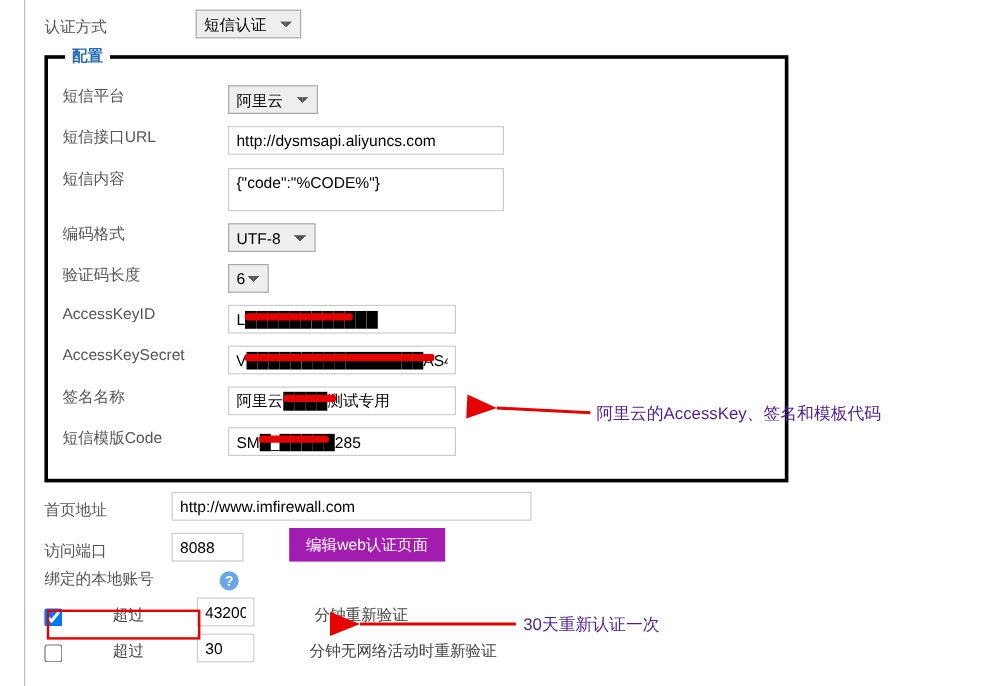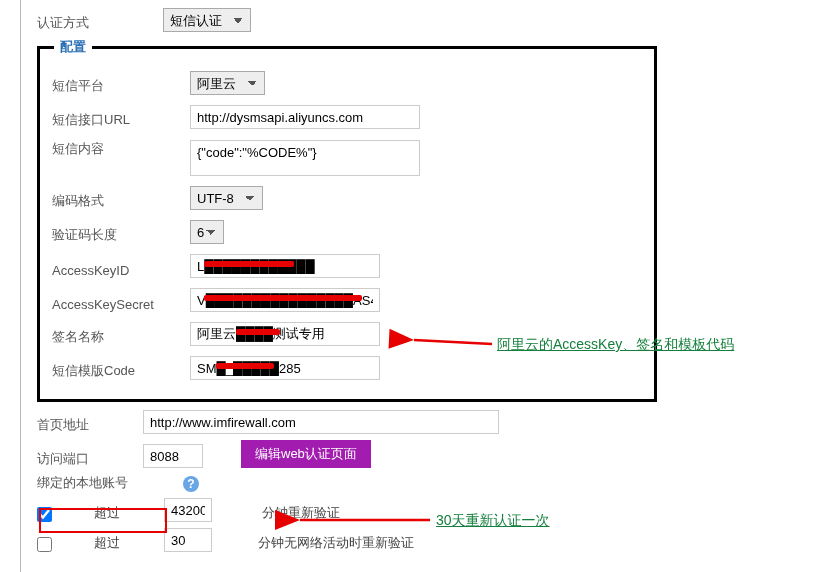--- a/index.html
+++ b/index.html
@@ -60,21 +60,21 @@
   }
   fieldset.config > legend {
     color: #2a6fb5;
     font-weight: bold;
     padding: 0 6px;
     margin-left: 6px;
     font-size: 13px;
   }
   .cfg-row {
     display: flex;
-    align-items: flex-end;
+    align-items: flex-start;
     padding: 5px 0 5px 4px;
   }
   .cfg-row.tall { align-items: flex-start; padding-top: 6px; }
   .cfg-label { width: 138px; flex-shrink: 0; color: #555; }
   textarea {
     font-family: inherit;
     font-size: 13px;
     border: 1px solid #ccc;
     padding: 4px 6px;
     resize: none;
@@ -124,24 +124,23 @@
     border-radius: 2px;
   }
   .arrow-layer {
     position: absolute;
     left: 0; top: 0;
     width: 837px; height: 572px;
     pointer-events: none;
   }
   .annotation {
     position: absolute;
-    color: #15803d;
+    color: #4c1d95;
     font-size: 14px;
     white-space: nowrap;
-    text-decoration: underline;
   }
   .red-box {
     position: absolute;
     border: 2px solid #e60000;
     background: transparent;
   }
   .mini-input { width: 48px; text-align: left; }
 </style>
 </head>
 <body>
@@ -215,21 +214,21 @@
       <span class="cfg-label">短信模版Code</span>
       <span class="redacted" style="--rx:26px;--rw:58px">
         <input type="text" style="width: 190px;" value="SM█_█████285">
       </span>
     </div>
 
   </fieldset>
 
   <div class="row">
     <span class="label" style="width:70px">首页地址</span>
-    <input type="text" style="width: 356px;" value="http://www.imfirewall.com">
+    <input type="text" style="width: 300px;" value="http://www.imfirewall.com">
   </div>
 
   <div class="row">
     <span class="label" style="width:70px">访问端口</span>
     <input type="text" style="width: 60px; margin-right: 2px;" value="8088">
     <button class="primary">编辑web认证页面</button>
   </div>
 
   <div class="row">
     <span class="label" style="width:104px">绑定的本地账号</span>

